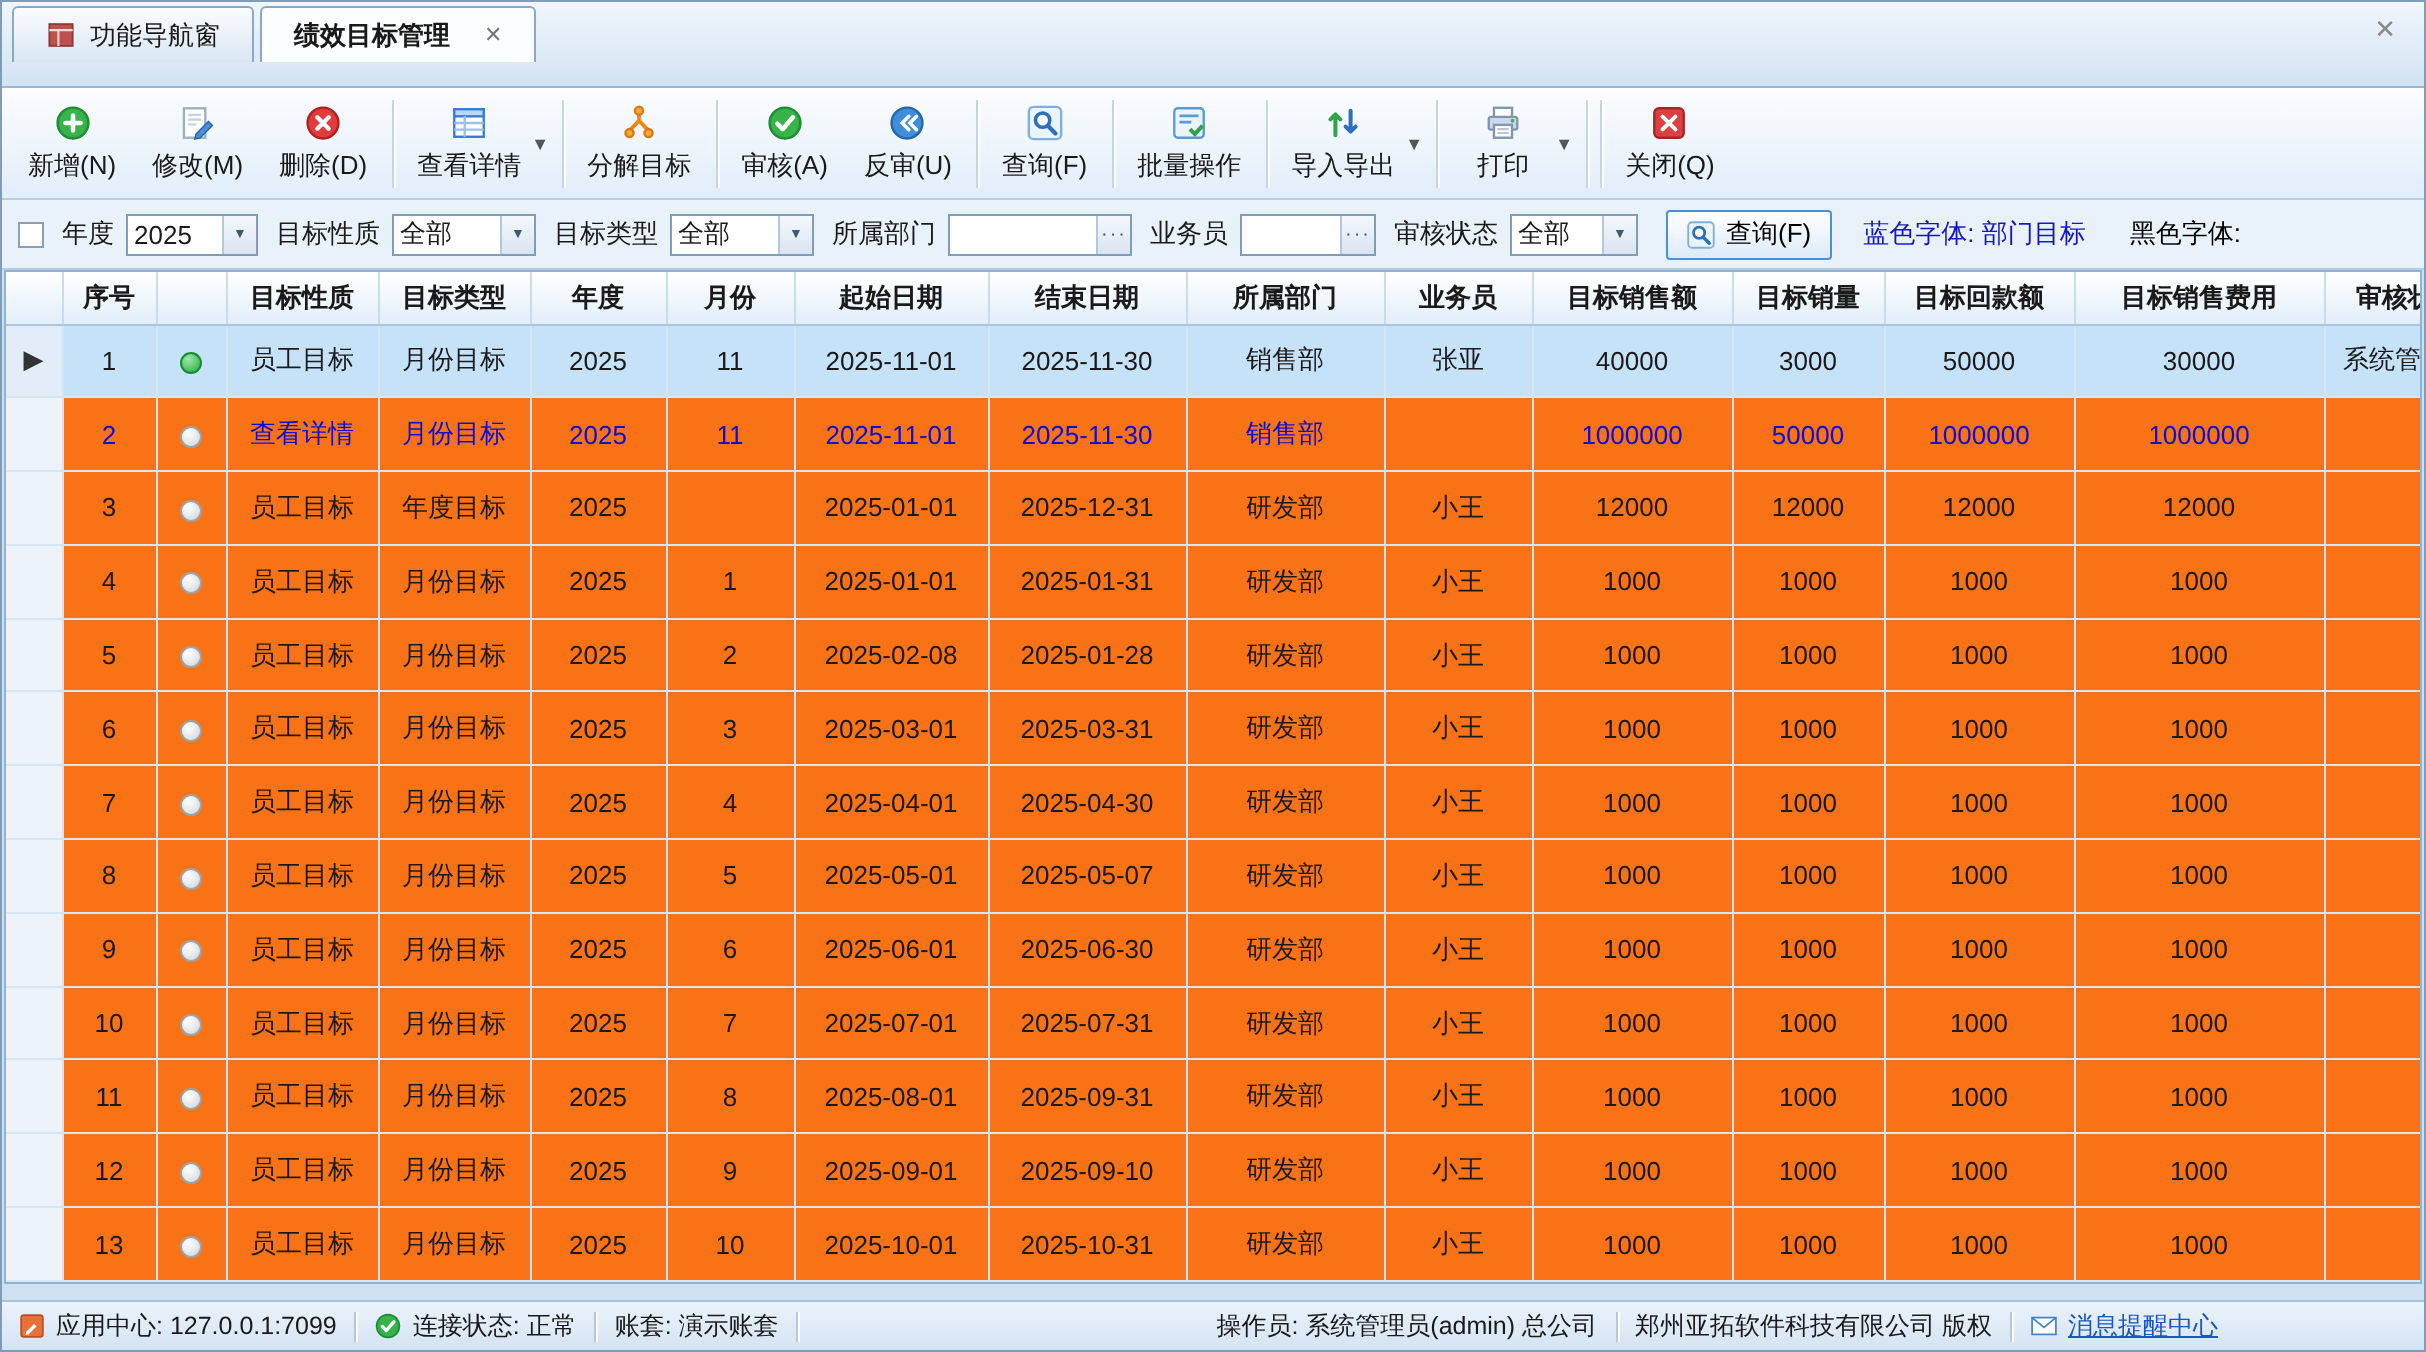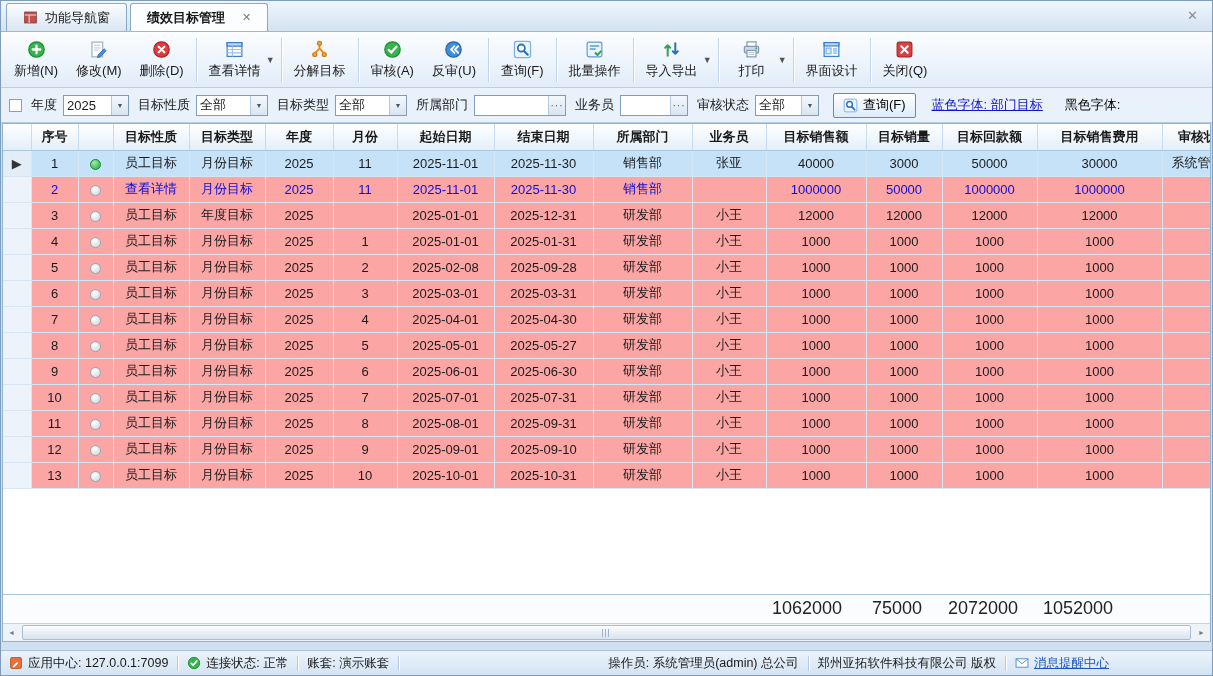--- a/index.html
+++ b/index.html
@@ -1,20 +1,20 @@
 <!DOCTYPE html>
 <html><head>
 <meta charset="utf-8">
 <style>
   html,body{margin:0;padding:0;}
   body{width:1213px;height:676px;overflow:hidden;font-family:"Liberation Sans","DejaVu Sans",sans-serif;font-size:13px;color:#1a1a1a;background:#cfe0f0;}
   .window{width:1213px;height:676px;box-sizing:border-box;border:1px solid #7f9cb8;display:flex;flex-direction:column;background:#cfe0f0;}
 
   
-  .tabbar{height:30px;flex:0 0 30px;display:flex;align-items:flex-end;background:linear-gradient(#f0f6fc,#d3e3f2);border-bottom:1px solid #9ab8d2;padding:0 6px 0 2px;}
+  .tabbar{height:30px;flex:0 0 30px;display:flex;align-items:flex-end;background:linear-gradient(#f0f6fc,#d3e3f2);border-bottom:1px solid #9ab8d2;padding:0 6px 12px 2px;}
   .tab{display:flex;align-items:center;gap:7px;height:27px;padding:0 16px;border:1px solid #8aa9c6;border-bottom:none;border-radius:3px 3px 0 0;margin-left:3px;background:linear-gradient(#fbfdfe,#d9e6f2);}
   .tab.active{background:#fcfdfe;font-weight:bold;}
   .ticon16{width:15px;height:15px;display:inline-block;}
   .ticon16 svg{width:15px;height:15px;display:block;}
   .tab-close{color:#777;font-size:11px;margin-left:10px;font-weight:normal;}
   .win-close{margin-left:auto;color:#8a8a8a;font-size:13px;padding:0 8px 8px 8px;}
 
   
   .toolbar{height:55px;flex:0 0 55px;display:flex;align-items:center;padding:0 4px;background:linear-gradient(#fcfdff,#e1edf9);border-bottom:1px solid #b9cfe4;}
   .tbtn{position:relative;display:flex;flex-direction:column;align-items:center;justify-content:center;gap:3px;padding:4px 9px;min-width:42px;border-radius:3px;}
@@ -30,25 +30,25 @@
   .cbx{width:13px;height:13px;background:#fff;border:1px solid #8ca0b3;display:inline-block;flex:0 0 13px;box-sizing:border-box;}
   .flabel{margin-left:3px;}
   .select,.lookup{height:21px;background:#fff;border:1px solid #7f9db9;display:inline-flex;align-items:center;box-sizing:border-box;flex:0 0 auto;}
   .sval{flex:1;padding:0 3px;overflow:hidden;}
   .sarrow,.lbtn{width:16px;align-self:stretch;display:flex;align-items:center;justify-content:center;background:linear-gradient(#f4f8fc,#d9e5f1);border-left:1px solid #b5c8da;font-size:7px;color:#44586c;}
   .lbtn{font-size:10px;letter-spacing:1px;}
   .w66{width:66px;} .w72{width:72px;} .w92{width:92px;} .w68{width:68px;} .w64{width:64px;}
   .qbtn{display:inline-flex;align-items:center;gap:5px;height:25px;padding:0 9px;margin-left:8px;border:1px solid #4a90d5;border-radius:2px;background:linear-gradient(#ffffff,#dcebfa);font-family:inherit;font-size:13px;flex:0 0 auto;}
   .icon14{width:15px;height:15px;display:inline-block;}
   .icon14 svg{width:15px;height:15px;display:block;}
-  .legend-blue{color:#1414cc;margin-left:10px;text-decoration:underline;}
+  .legend-blue{color:#1414cc;margin-left:10px;}
   .legend-black{color:#000;margin-left:16px;}
 
   
-  .gridwrap{flex:1;margin:0 1px 8px 1px;border:1px solid #8fb3d4;background:#fca5a5;display:flex;flex-direction:column;overflow:hidden;}
+  .gridwrap{flex:1;margin:0 1px 8px 1px;border:1px solid #8fb3d4;background:#f97316;display:flex;flex-direction:row;overflow:hidden;}
   table.grid{border-collapse:collapse;table-layout:fixed;width:1243px;flex:0 0 auto;}
   table.grid th{height:26px;box-sizing:border-box;background:linear-gradient(#ffffff,#e2eef9);border-right:1px solid #c9dcee;border-bottom:1px solid #aac6de;font-weight:bold;font-size:13px;padding:0 4px;overflow:hidden;white-space:nowrap;text-align:center;}
   table.grid td{height:26px;box-sizing:border-box;border-right:1px solid #d7e6f3;border-bottom:1px solid #d7e6f3;padding:0 6px;text-align:center;overflow:hidden;white-space:nowrap;font-size:13px;}
   td.gutter,th.gutter{background:#edf3fa;border-right:1px solid #c9dcee;padding:0;text-align:center;font-size:9px;color:#333;}
   tr.selected td{background:#c6e2f8;}
   tr.selected td.gutter{background:#e2edf8;}
   tr.blue td{color:#0d0dd6;}
   td.num{text-align:left;}
   .dot{display:inline-block;width:11px;height:11px;border-radius:50%;vertical-align:middle;box-sizing:border-box;}
   .dot.green{background:radial-gradient(circle at 35% 30%,#9fe8a8,#22a93e);border:1px solid #178a30;}
@@ -208,31 +208,20 @@
             <rect x="2" y="5.4" width="12" height="5.4" rx="1" fill="#ccd9ea" stroke="#8296ad"></rect>
             <circle cx="12" cy="7" r="0.8" fill="#3fae57"></circle>
             <rect x="4.2" y="8.8" width="7.6" height="5.4" fill="#fff" stroke="#8296ad"></rect>
             <path d="M5.6 10.6h4.8M5.6 12.2h4.8" stroke="#b9c7d6" stroke-width="0.9"></path>
           </svg>
         </span>
         <span class="tlabel">打印</span>
         <span class="dd">▼</span>
       </div>
       <span class="tsep"></span>
-      <div class="tbtn">
-        <span class="ticon">
-          <svg xmlns="http://www.w3.org/2000/svg" viewBox="0 0 16 16">
-            <rect x="1.8" y="2.2" width="12.4" height="11.6" fill="#fff" stroke="#3a7bd5"></rect>
-            <rect x="1.8" y="2.2" width="12.4" height="2.8" fill="#bcd8f2" stroke="#3a7bd5"></rect>
-            <rect x="3.4" y="6.8" width="4.2" height="4.8" fill="#dbeafa" stroke="#7fb0dd"></rect>
-            <path d="M9.2 7.4h3.6M9.2 9.2h3.6M9.2 11h3.6" stroke="#7fb0dd" stroke-width="1"></path>
-          </svg>
-        </span>
-        <span class="tlabel">界面设计</span>
-      </div>
       <span class="tsep"></span>
       <div class="tbtn">
         <span class="ticon">
           <svg xmlns="http://www.w3.org/2000/svg" viewBox="0 0 16 16">
             <rect x="1.8" y="1.8" width="12.4" height="12.4" rx="2" fill="#dd4040" stroke="#a82525"></rect>
             <path d="M5.3 5.3l5.4 5.4M10.7 5.3l-5.4 5.4" stroke="#fff" stroke-width="1.7" stroke-linecap="round"></path>
           </svg>
         </span>
         <span class="tlabel">关闭(Q)</span>
       </div>
@@ -406,21 +395,21 @@
           </tr>
           <tr>
             <td class="gutter"></td>
             <td>5</td>
             <td><span class="dot gray"></span></td>
             <td>员工目标</td>
             <td>月份目标</td>
             <td>2025</td>
             <td>2</td>
             <td>2025-02-08</td>
-            <td>2025-09-28</td>
+            <td>2025-01-28</td>
             <td>研发部</td>
             <td>小王</td>
             <td class="num">1000</td>
             <td class="num">1000</td>
             <td class="num">1000</td>
             <td class="num">1000</td>
             <td class="num"></td>
           </tr>
           <tr>
             <td class="gutter"></td>
@@ -460,21 +449,21 @@
           </tr>
           <tr>
             <td class="gutter"></td>
             <td>8</td>
             <td><span class="dot gray"></span></td>
             <td>员工目标</td>
             <td>月份目标</td>
             <td>2025</td>
             <td>5</td>
             <td>2025-05-01</td>
-            <td>2025-05-27</td>
+            <td>2025-05-07</td>
             <td>研发部</td>
             <td>小王</td>
             <td class="num">1000</td>
             <td class="num">1000</td>
             <td class="num">1000</td>
             <td class="num">1000</td>
             <td class="num"></td>
           </tr>
           <tr>
             <td class="gutter"></td>

